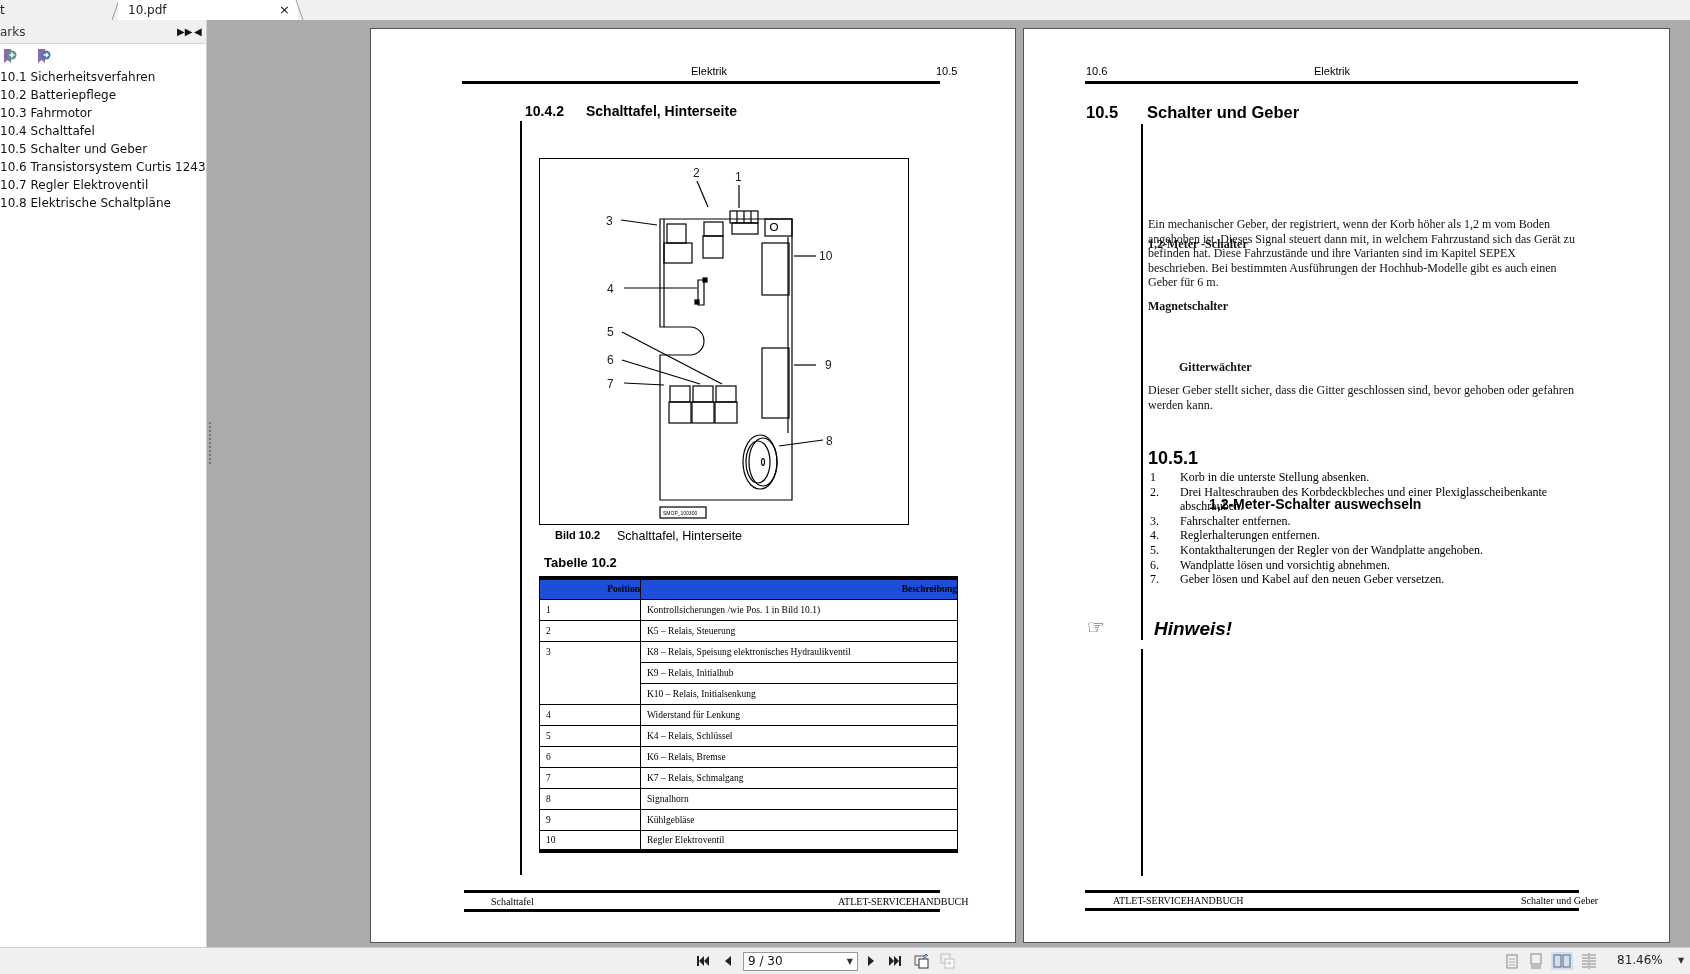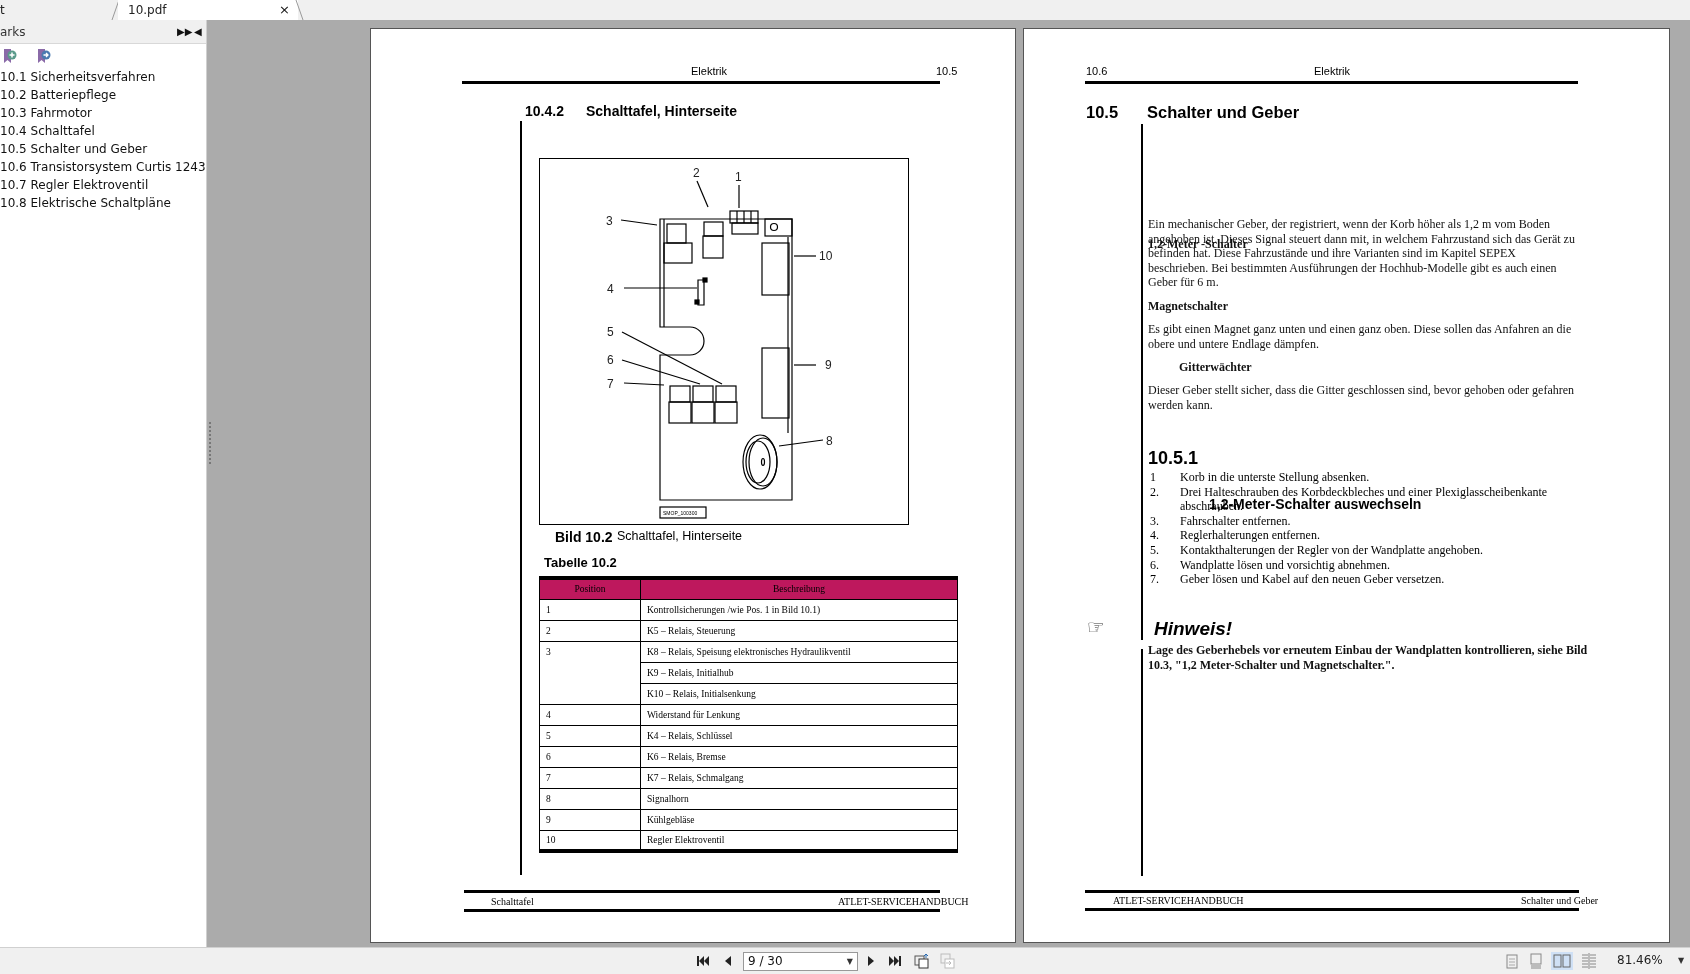--- a/index.html
+++ b/index.html
@@ -26,21 +26,21 @@
   .page.right { left: 1023px; top: 28px; width: 647px; height: 915px; }
 
   .hdr-rule { position: absolute; height: 3px; background: #000; }
   .sans { font-family: "Liberation Sans", sans-serif; }
   .serif { font-family: "Liberation Serif", serif; margin-left: 27px; }
   .abs { position: absolute; }
 
   .vbar { position: absolute; width: 2px; background: #000; }
 
   table.desc { position: absolute; border-collapse: collapse; font-family: "Liberation Serif", serif; font-size: 9.5px; }
-  table.desc th { background: #be185d; font-weight: normal; text-align: center; height: 21px; border: 1px solid #000; border-top: 4px solid #000; }
+  table.desc th { background: #1d4ed8; font-weight: bold; text-align: right; height: 21px; border: 1px solid #000; border-top: 4px solid #000; }
   table.desc td { border: 1px solid #000; height: 21px; padding-left: 6px; }
   table.desc tr:last-child td { border-bottom: 4px solid #000; }
 
   .body-text { font-family: "Liberation Serif", serif; font-size: 12px; line-height: 14.6px; color: #111; }
   .subhead { font-family: "Liberation Serif", serif; font-weight: bold; font-size: 12px; color: #111; }
   ol.steps { list-style: none; font-family: "Liberation Serif", serif; font-size: 12px; line-height: 14.6px; }
   ol.steps li { display: flex; }
   ol.steps li .n { width: 30px; flex: none; }
 
   .bottombar { position: absolute; left: 0; top: 947px; width: 1690px; height: 42px; background: #f0f0f0; border-top: 1px solid #d0d0d0; }
@@ -182,21 +182,21 @@
         <text x="67" y="134">4</text>
         <text x="67" y="177">5</text>
         <text x="67" y="205">6</text>
         <text x="67" y="229">7</text>
         <text x="285" y="210">9</text>
         <text x="286" y="286">8</text>
       </g>
       <text x="123" y="356" font-family="Liberation Sans, sans-serif" font-size="5" fill="#000">SMOP_100300</text>
     </svg>
   </div>
-  <span class="abs sans" style="left:184px; top:500px; font-size:14px; font-weight:bold;">Bild 10.2</span>
+  <span class="abs sans" style="left:184px; top:500px; font-size:11px; font-weight:bold;">Bild 10.2</span>
   <span class="abs sans" style="left:246px; top:500px; font-size:12.5px;">Schalttafel, Hinterseite</span>
 
   <span class="abs sans" style="left:173px; top:526px; font-size:13px; font-weight:bold;">Tabelle 10.2</span>
 
   <table class="desc" style="left:168px; top:547px; width:419px;">
     <thead>
       <tr>
         <th style="width:101px;">Position</th>
         <th>Beschreibung</th>
       </tr>
@@ -265,21 +265,20 @@
   <div class="hdr-rule" style="left:61px; top:52px; width:493px;"></div>
 
   <span class="abs sans" style="left:62px; top:74px; font-size:16.5px; font-weight:bold;">10.5</span>
   <span class="abs sans" style="left:123px; top:74px; font-size:16.5px; font-weight:bold;">Schalter und Geber</span>
   <div class="vbar" style="left:117px; top:95px; height:516px;"></div>
   <div class="vbar" style="left:117px; top:620px; height:227px;"></div>
 
   <p class="abs subhead" style="left:124px; top:164px;margin-top:44px;">1,2-Meter -Schalter</p>
   <p class="abs body-text" style="left:124px; top:188px; width:430px;">Ein mechanischer Geber, der registriert, wenn der Korb höher als 1,2 m vom Boden angehoben ist. Dieses Signal steuert dann mit, in welchem Fahrzustand sich das Gerät zu befinden hat. Diese Fahrzustände und ihre Varianten sind im Kapitel SEPEX beschrieben. Bei bestimmten Ausführungen der Hochhub-Modelle gibt es auch einen Geber für 6 m.</p>
   <p class="abs subhead" style="left:124px; top:270px;">Magnetschalter</p>
-  <p class="abs body-text" style="left:124px; top:293px; width:430px;">Es gibt einen Magnet ganz unten und einen ganz oben. Diese sollen das Anfahren an die obere und untere Endlage dämpfen.</p>
   <p class="abs subhead" style="left:124px; top:331px;margin-left:31px;">Gitterwächter</p>
   <p class="abs body-text" style="left:124px; top:354px; width:430px;">Dieser Geber stellt sicher, dass die Gitter geschlossen sind, bevor gehoben oder gefahren werden kann.</p>
 
   <span class="abs sans" style="left:124px; top:419px; font-size:18px; font-weight:bold;">10.5.1</span>
   <span class="abs sans" style="left:185px; top:419px; font-size:14px; font-weight:bold;margin-top:48px;">1,2-Meter-Schalter auswechseln</span>
 
   <ol class="abs steps" style="left:126px; top:441px; width:430px;">
     <li>
         <span class="n">1</span>
         <span>Korb in die unterste Stellung absenken.</span>
@@ -305,21 +304,20 @@
         <span>Wandplatte lösen und vorsichtig abnehmen.</span>
       </li>
     <li>
         <span class="n">7.</span>
         <span>Geber lösen und Kabel auf den neuen Geber versetzen.</span>
       </li>
   </ol>
 
   <span class="abs" style="left:63px; top:586px; font-size:20px; color:#333;">☞</span>
   <span class="abs sans" style="left:130px; top:589px; font-size:19px; font-weight:bold; font-style:italic;">Hinweis!</span>
-  <p class="abs body-text" style="left:124px; top:614px; width:440px; font-weight:bold;">Lage des Geberhebels vor erneutem Einbau der Wandplatten kontrollieren, siehe Bild 10.3, "1,2 Meter-Schalter und Magnetschalter.".</p>
 
   <div class="hdr-rule" style="left:61px; top:861px; width:494px;"></div>
   <span class="abs serif" style="left:62px; top:866px; font-size:10px;">ATLET-SERVICEHANDBUCH</span>
   <span class="abs serif" style="left:470px; top:866px; font-size:10px;">Schalter und Geber</span>
   <div class="hdr-rule" style="left:61px; top:879px; width:494px;"></div>
 </div>
 
 <div class="bottombar">
   <div class="bb-btn" style="left:695px; width:16px;">
     <svg width="14" height="12" viewBox="0 0 14 12">

